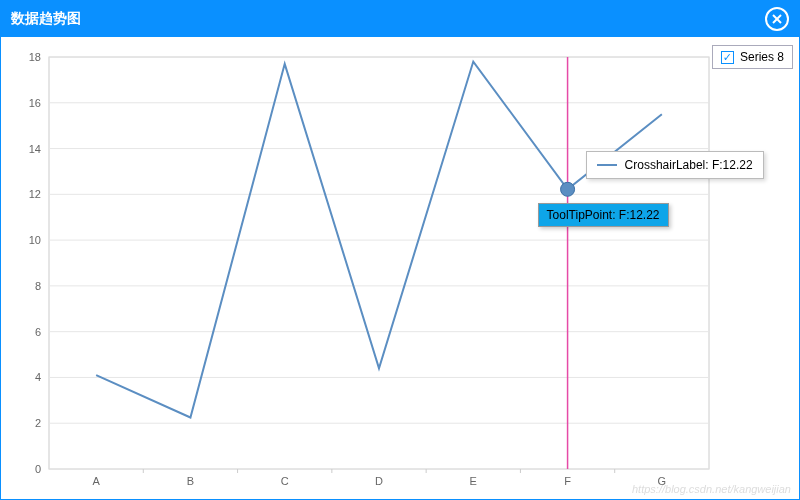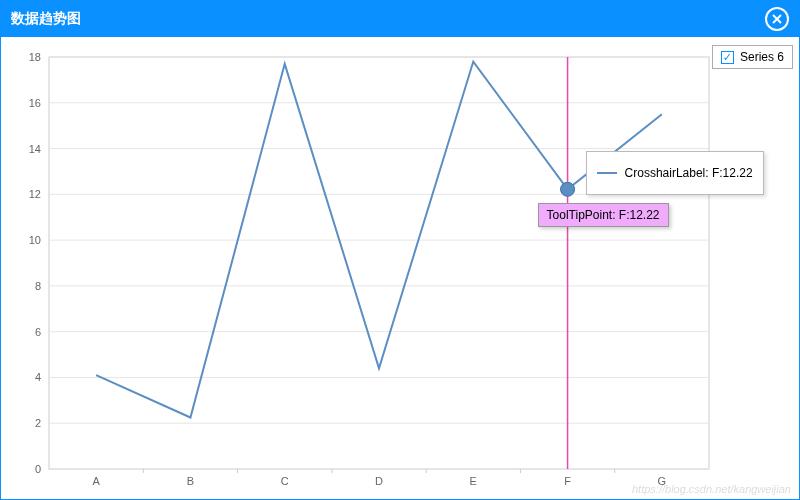--- a/index.html
+++ b/index.html
@@ -54,31 +54,31 @@
   svg.plot { position: absolute; inset: 0; width: 100%; height: 100%; }
   .grid-line { stroke: #e6e6e6; stroke-width: 1; }
   .axis-line { stroke: #ccc; stroke-width: 1; }
   .series-line { stroke: #5b8ec2; stroke-width: 2; fill: none; }
   .crosshair-line { stroke: #e64aa7; stroke-width: 1.5; }
   .highlight-dot { fill: #5b8ec2; stroke: #3b6fa5; stroke-width: 1; }
   .tick-label { font-size: 11px; fill: #666; }
   .ch-label-box {
     position: absolute;
     border: 1px solid #bbb; background: #fff;
-    padding: 14px 10px; font-size: 12px;
+    padding: 6px 10px; font-size: 12px;
     box-shadow: 2px 2px 4px rgba(0,0,0,.15);
     display: flex; align-items: center; gap: 8px;
     z-index: 3;
   }
   .ch-label-box .swatch {
     width: 20px; height: 0; border-top: 2px solid #5b8ec2;
   }
   .tooltip-box {
     position: absolute;
-    border: 1px solid #999; background: #f0abfc;
+    border: 1px solid #999; background: #0ea5e9;
     padding: 4px 8px; font-size: 12px;
     box-shadow: 2px 2px 4px rgba(0,0,0,.2);
     z-index: 3;
   }
   .watermark {
     position: absolute; right: 8px; bottom: 4px;
     font-size: 11px; color: #ddd; font-style: italic;
     z-index: 2;
     margin-left: 22px;
   }
@@ -93,21 +93,21 @@
       <svg width="12" height="12" viewBox="0 0 12 12">
         <line x1="2" y1="2" x2="10" y2="10" stroke="#fff" stroke-width="2"></line>
         <line x1="10" y1="2" x2="2" y2="10" stroke="#fff" stroke-width="2"></line>
       </svg>
     </div>
   </div>
 
   <div class="chart-area">
     <div class="legend">
       <span class="checkbox">✓</span>
-      <span>Series 6</span>
+      <span>Series 8</span>
     </div>
 
     <svg class="plot" id="plot" viewBox="0 0 798 462">
         <rect x="48" y="20" width="660" height="412" fill="none" stroke="#ccc"></rect>
         <line x1="48" y1="432" x2="708" y2="432" class="grid-line"></line>
         <text x="40" y="436" text-anchor="end" class="tick-label">0</text>
         <line x1="48" y1="386.22222222222223" x2="708" y2="386.22222222222223" class="grid-line"></line>
         <text x="40" y="390.22222222222223" text-anchor="end" class="tick-label">2</text>
         <line x1="48" y1="340.44444444444446" x2="708" y2="340.44444444444446" class="grid-line"></line>
         <text x="40" y="344.44444444444446" text-anchor="end" class="tick-label">4</text>

